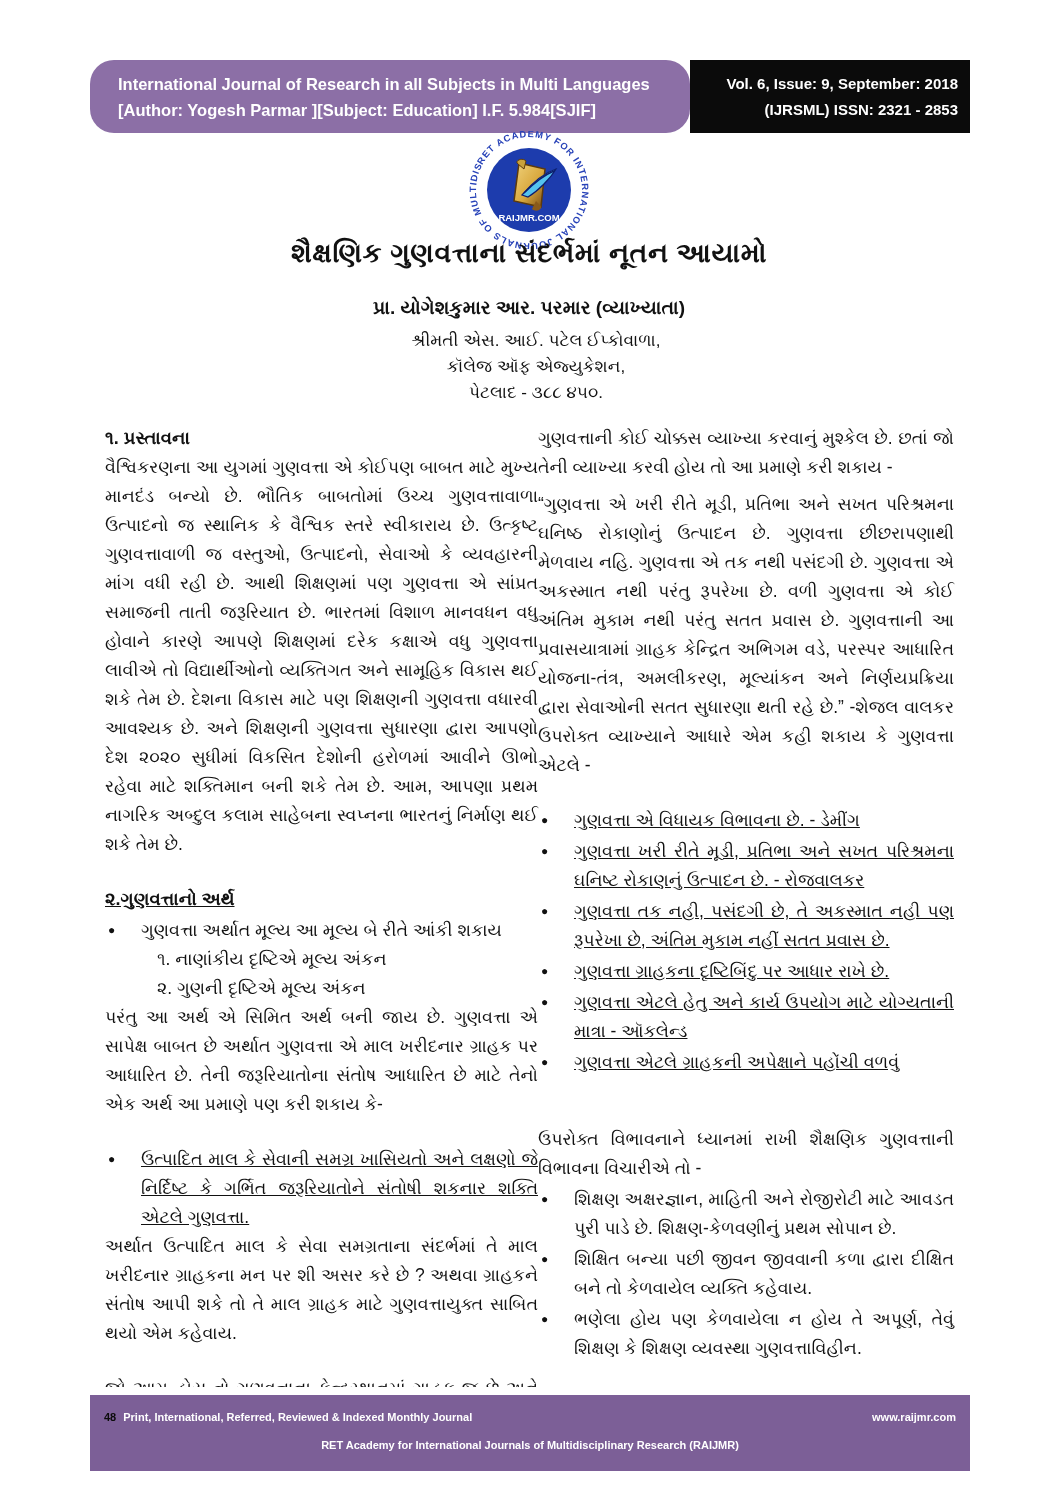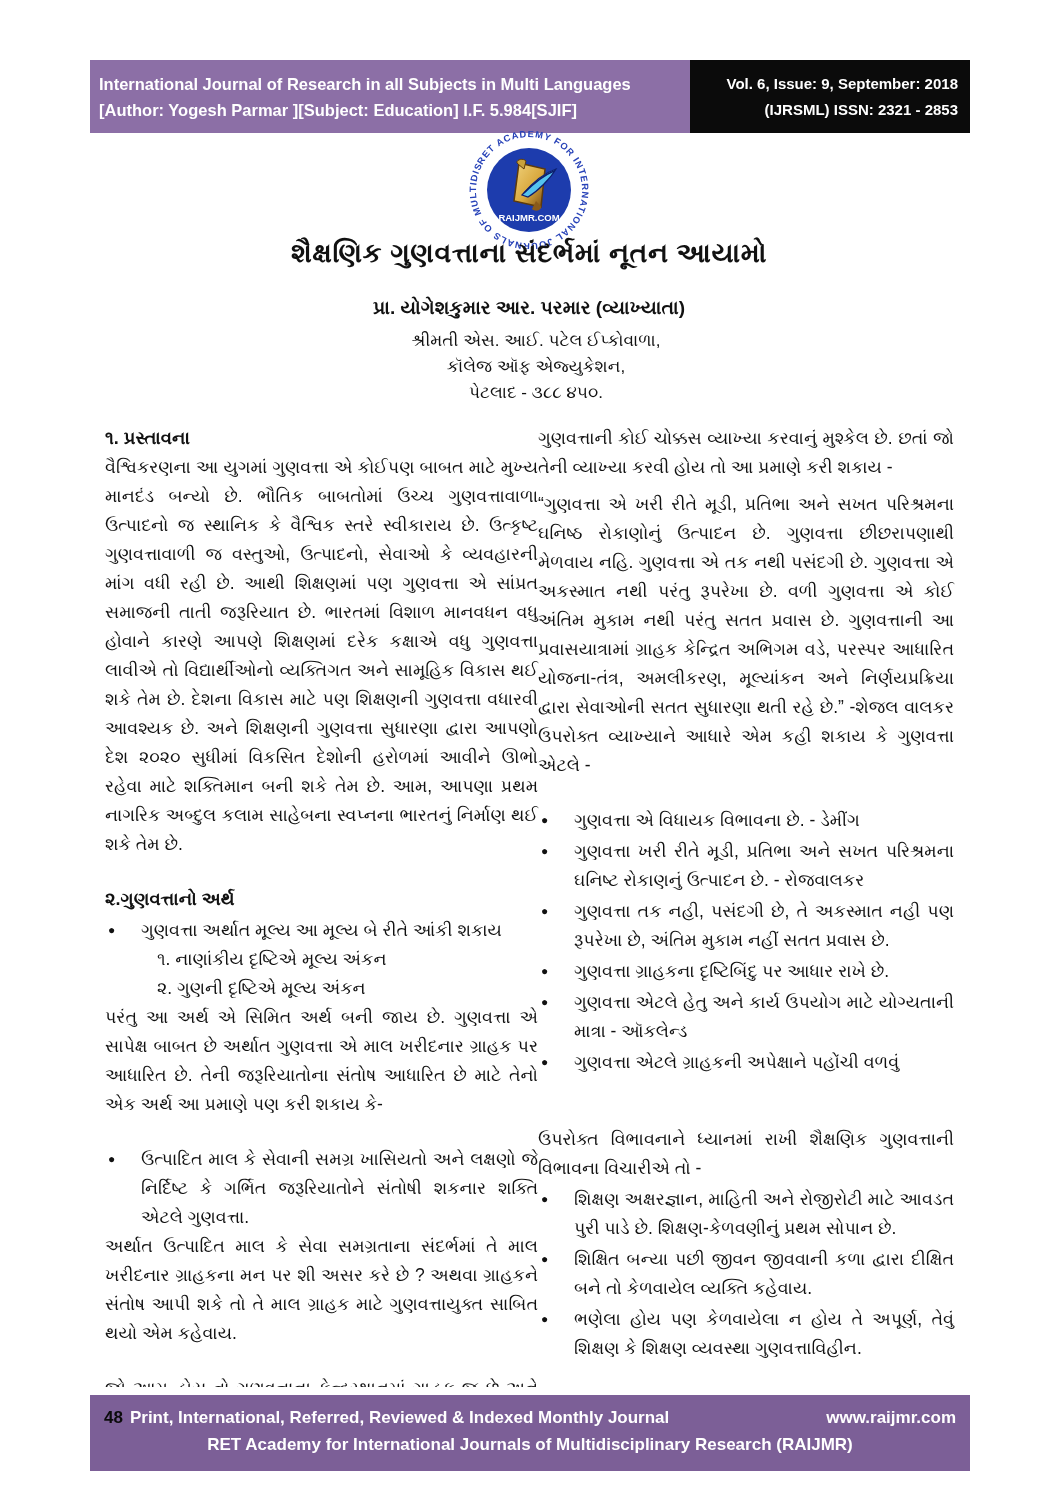--- a/index.html
+++ b/index.html
@@ -7,21 +7,21 @@
   .page {
     position:relative; width:1058px; height:1497px; margin:0 auto;
     background:#ffffff; overflow:hidden;
     font-family:"Liberation Sans","DejaVu Sans",sans-serif; color:#111;
   }
 
   
   .hdr { position:absolute; top:60px; left:90px; width:880px; height:73px; display:flex; }
   .hdr-left {
     width:600px; height:100%; background:#8C6FA6; color:#fff;
-    font-weight:bold; font-size:16.5px; line-height:26px; padding:11px 0 0 9px;
+    font-weight:bold; font-size:16.5px; line-height:26px; padding:11px 0 0 28px;border-radius:24px;
   }
   .hdr-right {
     width:280px; height:100%; background:#0b0b0b; color:#fff;
     font-weight:bold; font-size:15px; line-height:26px; padding:11px 12px 0 0;
     text-align:right;
   }
 
   
   .logo-wrap { position:absolute; top:131px; left:50%; transform:translateX(-50%); width:170px; height:118px; }
 
@@ -43,31 +43,31 @@
   .body-cols {
     position:absolute; top:424px; left:105px; width:863px; height:963px;
     display:flex; overflow:hidden;
     font-size:17.5px; line-height:29px; text-align:justify;
   }
   .col-left  { width:433px; }
   .col-right { width:416px; }
   .h-sec { font-weight:bold; font-size:18px; text-align:left; }
   .p { margin:0; }
   .gap-sm { margin-top:8px; }
-  .gap-md { margin-top:26px; }
+  .gap-md { margin-top:26px;text-decoration:underline; }
   .gap-lg { margin-top:48px; }
   ul.blist { list-style:none; }
   ul.blist li { position:relative; padding-left:36px; margin-top:2px; }
   ul.blist li::before { content:"●"; position:absolute; left:3px; top:0; font-size:12px; }
   .numline { padding-left:52px; }
 
   
   .ftr {
     position:absolute; top:1395px; left:90px; width:880px; height:76px;
-    background:#7C5F97; color:#fff; font-weight:bold; font-size:17px;
+    background:#7C5F97; color:#fff; font-weight:bold; font-size:11px;
     padding:9px 14px 0 14px;
   }
   .ftr-row1 { display:flex; justify-content:space-between; line-height:27px; }
   .ftr-pagenum { color:#0b0b0b; margin-right:7px; }
   .ftr-row2 { text-align:center; line-height:28px; }
 </style>
 </head>
 <body>
 
 <div class="page">

